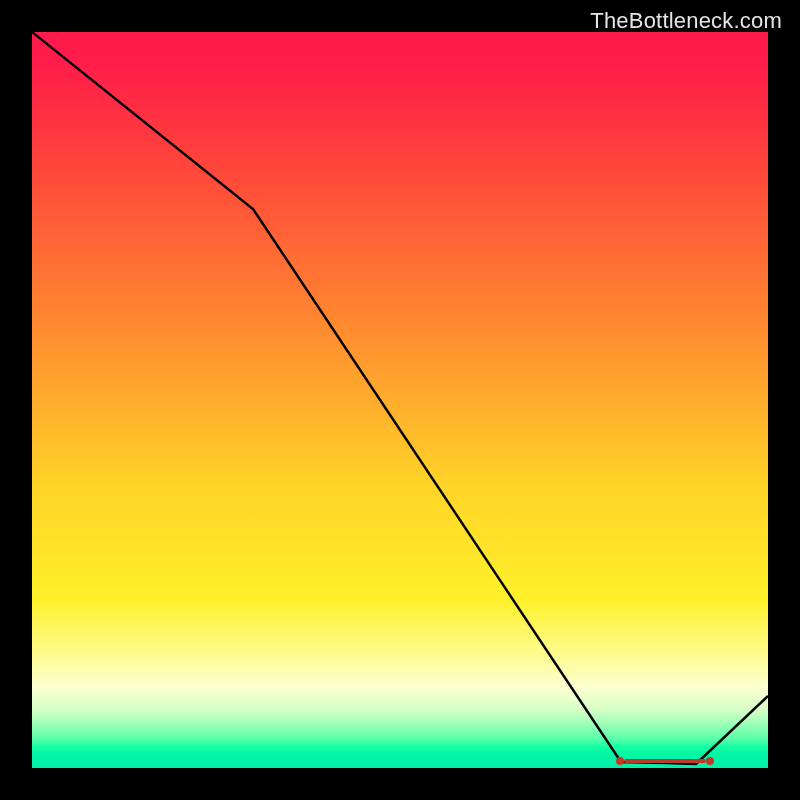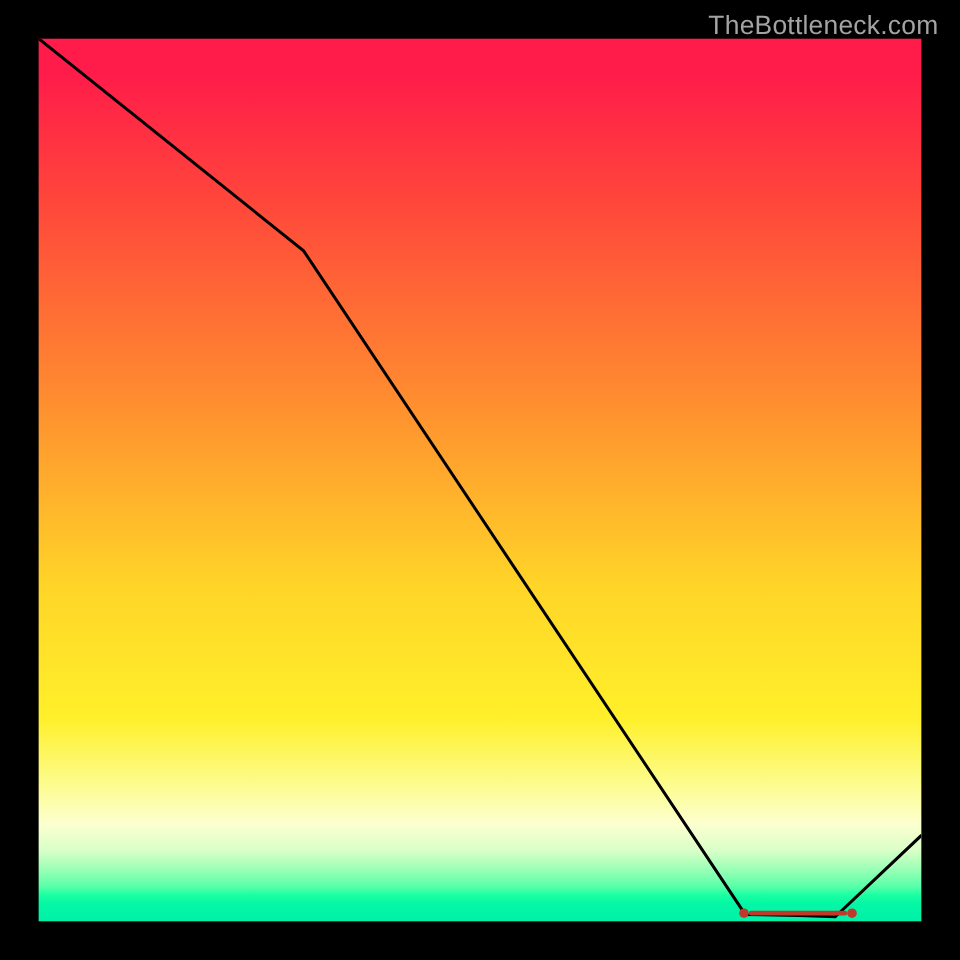--- a/index.html
+++ b/index.html
@@ -8,21 +8,21 @@
     width: 800px;
     height: 800px;
     background: #000;
     position: relative;
     font-family: Arial, sans-serif;
   }
   .watermark {
     position: absolute;
     top: 8px;
     right: 18px;
-    color: #a3a3a3;
+    color: #e5e5e5;
     font-size: 22px;
     font-weight: 500;
     letter-spacing: 0.2px;
     z-index: 10;
   }
   .plot-area {
     position: absolute;
     left: 32px;
     top: 32px;
     width: 736px;

